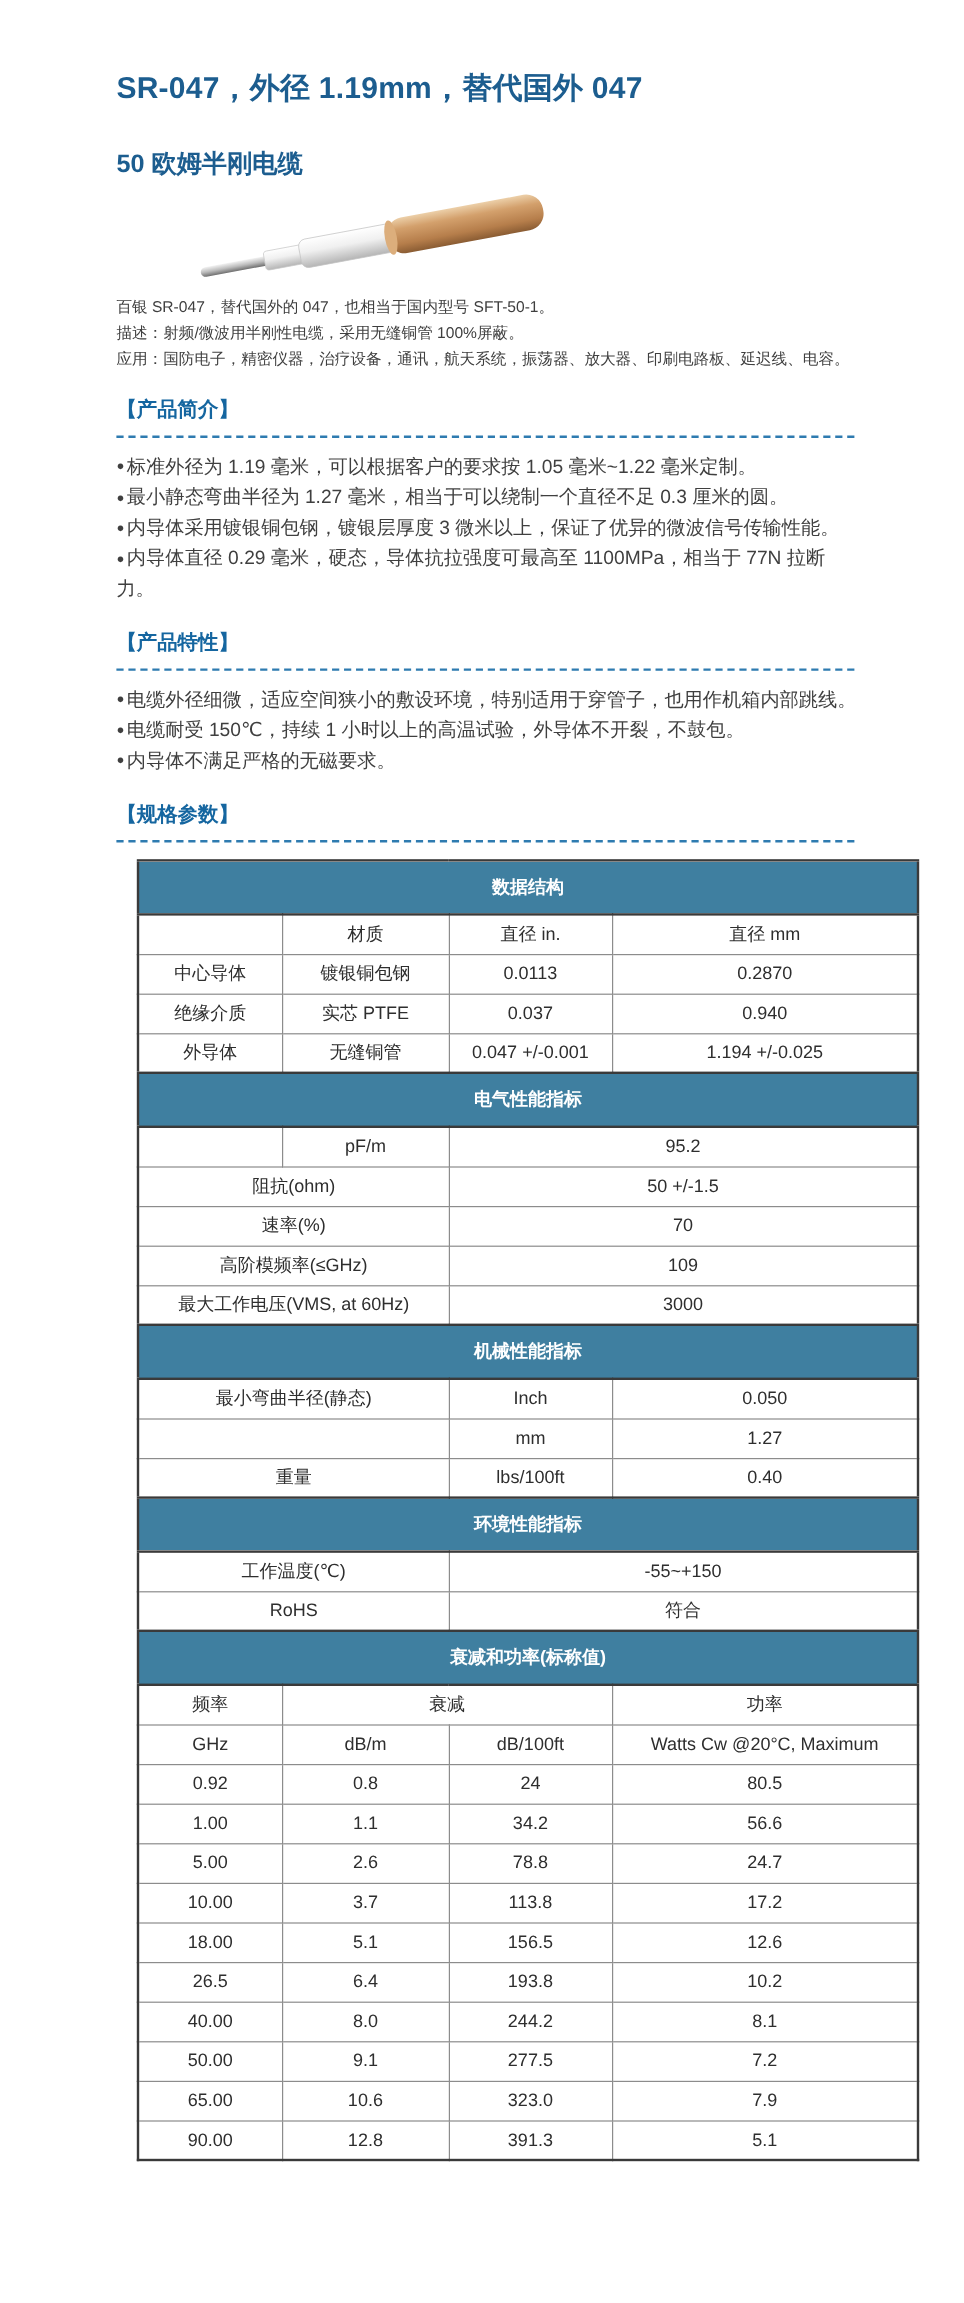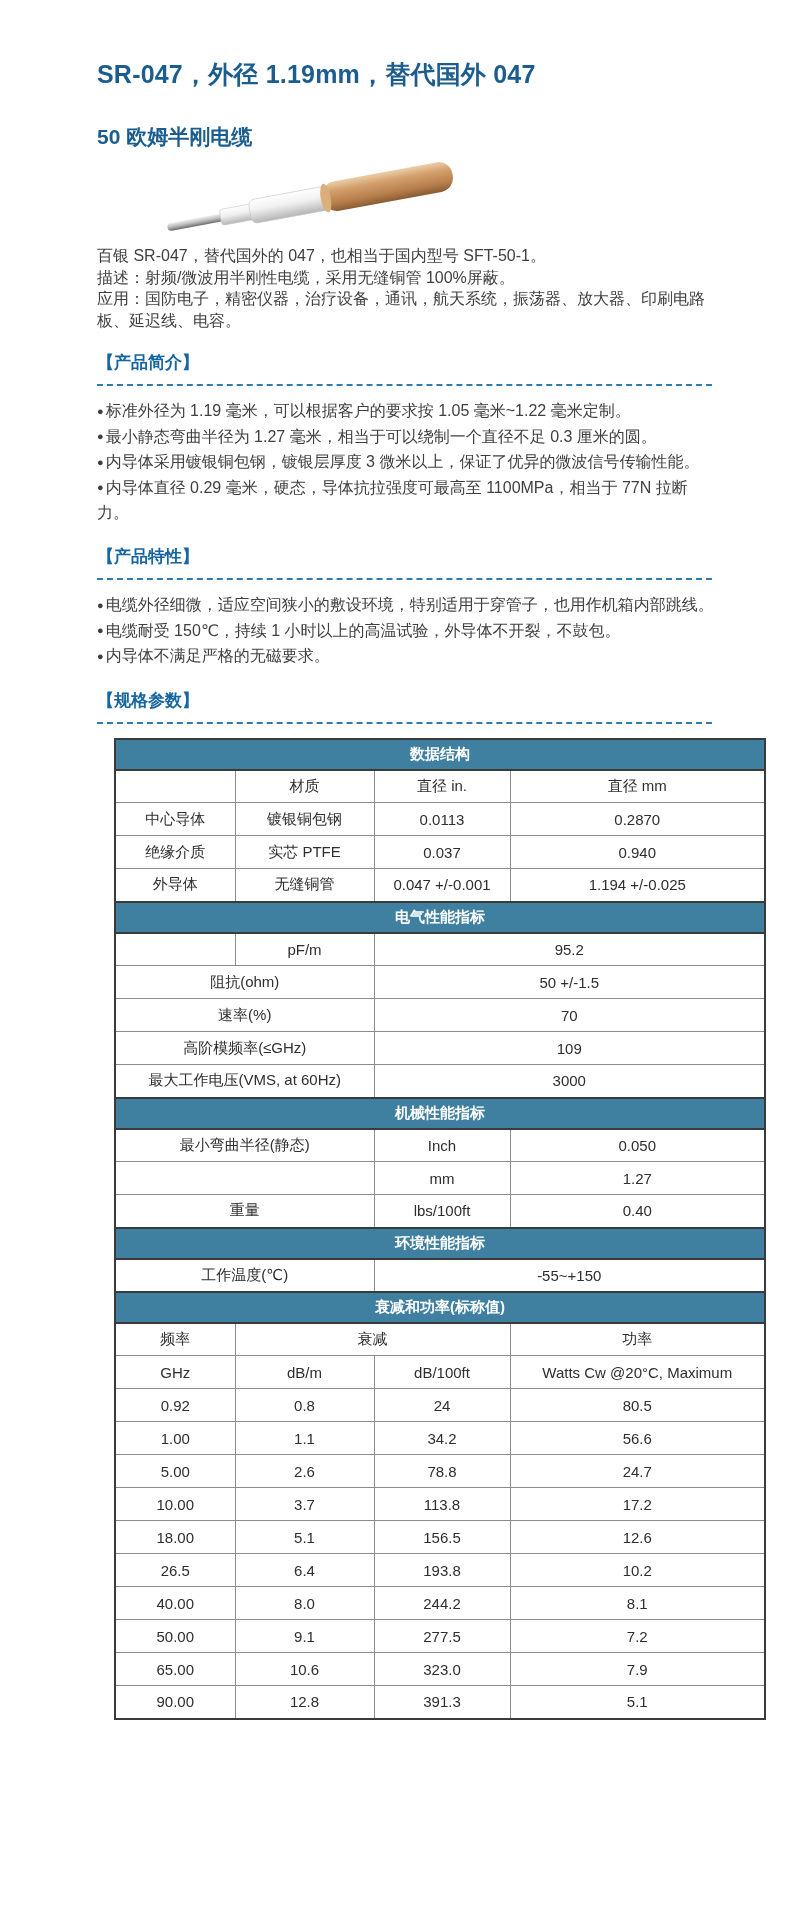--- a/index.html
+++ b/index.html
@@ -22,21 +22,21 @@
   .doc{padding:58px 0 0 97px;width:712px;}
   .page-title{
     font-size:25px;font-weight:bold;color:var(--title-blue);
     margin:0;line-height:1.35;letter-spacing:0.2px;
   }
   .page-subtitle{
     font-size:21px;font-weight:bold;color:var(--title-blue);
     margin:31px 0 0 0;line-height:1.35;
   }
   .figure{margin:10px 0 4px 58px;width:310px;height:80px;}
-  .intro{font-size:16px;line-height:21.5px;width:615px;}
+  .intro{font-size:13px;line-height:21.5px;width:615px;}
   .intro-line{display:block;}
   .sec-heading{
     margin:20px 0 0 0;font-size:17px;font-weight:bold;color:var(--heading-blue);
     line-height:24px;
   }
   .divider{
     width:615px;height:0;border-top:2.5px dashed var(--dash-blue);
     margin:9px 0 12px 0;
   }
   .bullets{font-size:16px;line-height:25px;width:620px;}
@@ -47,21 +47,21 @@
     font-size:15px;color:#2e2e2e;
     border:2px solid var(--border-dark);
   }
   table.spec td{
     border:1px solid var(--border-light);
     text-align:center;vertical-align:middle;
     height:33px;padding:0 4px;overflow:hidden;white-space:nowrap;
   }
   table.spec tr.band td{
     background:var(--band-blue);color:var(--band-text);
-    font-weight:bold;height:31px;
+    font-weight:bold;height:45px;
     border-top:2px solid var(--border-dark);
     border-bottom:2px solid var(--border-dark);
   }
 </style>
 </head>
 <body>
 
 <div class="doc">
 
   <h1 class="page-title">SR-047，外径 1.19mm，替代国外 047</h1>
@@ -205,20 +205,24 @@
             <td colspan="1">lbs/100ft</td>
             <td colspan="1">0.40</td>
           </tr>
           <tr class="band">
             <td colspan="4">环境性能指标</td>
           </tr>
           <tr class="">
             <td colspan="2">工作温度(℃)</td>
             <td colspan="2">-55~+150</td>
           </tr>
+          <tr class="">
+            <td colspan="2">RoHS</td>
+            <td colspan="2">符合</td>
+          </tr>
           <tr class="band">
             <td colspan="4">衰减和功率(标称值)</td>
           </tr>
           <tr class="">
             <td colspan="1">频率</td>
             <td colspan="2">衰减</td>
             <td colspan="1">功率</td>
           </tr>
           <tr class="">
             <td colspan="1">GHz</td>

